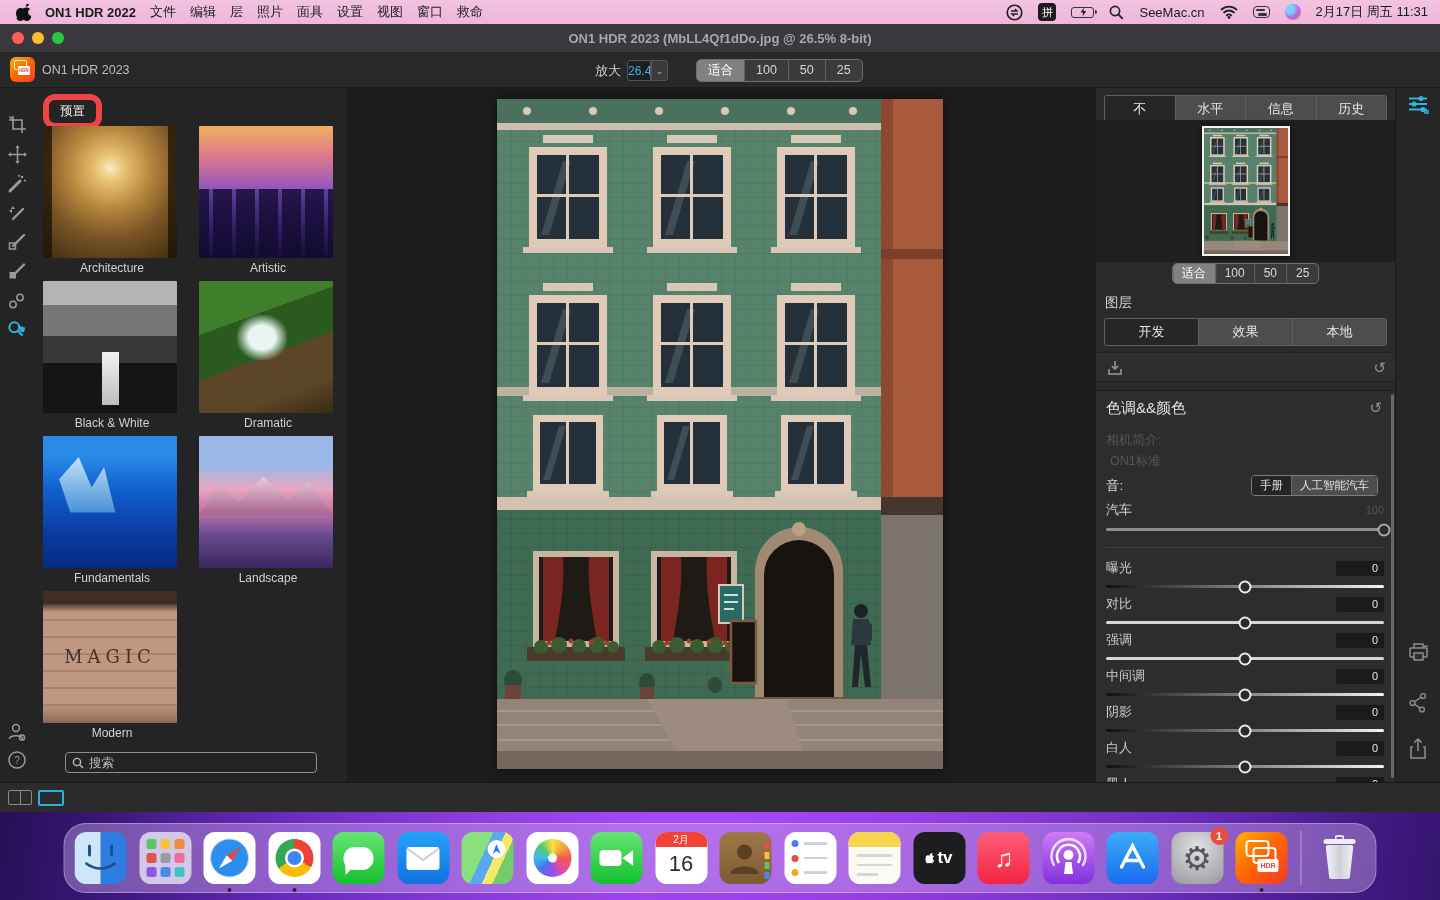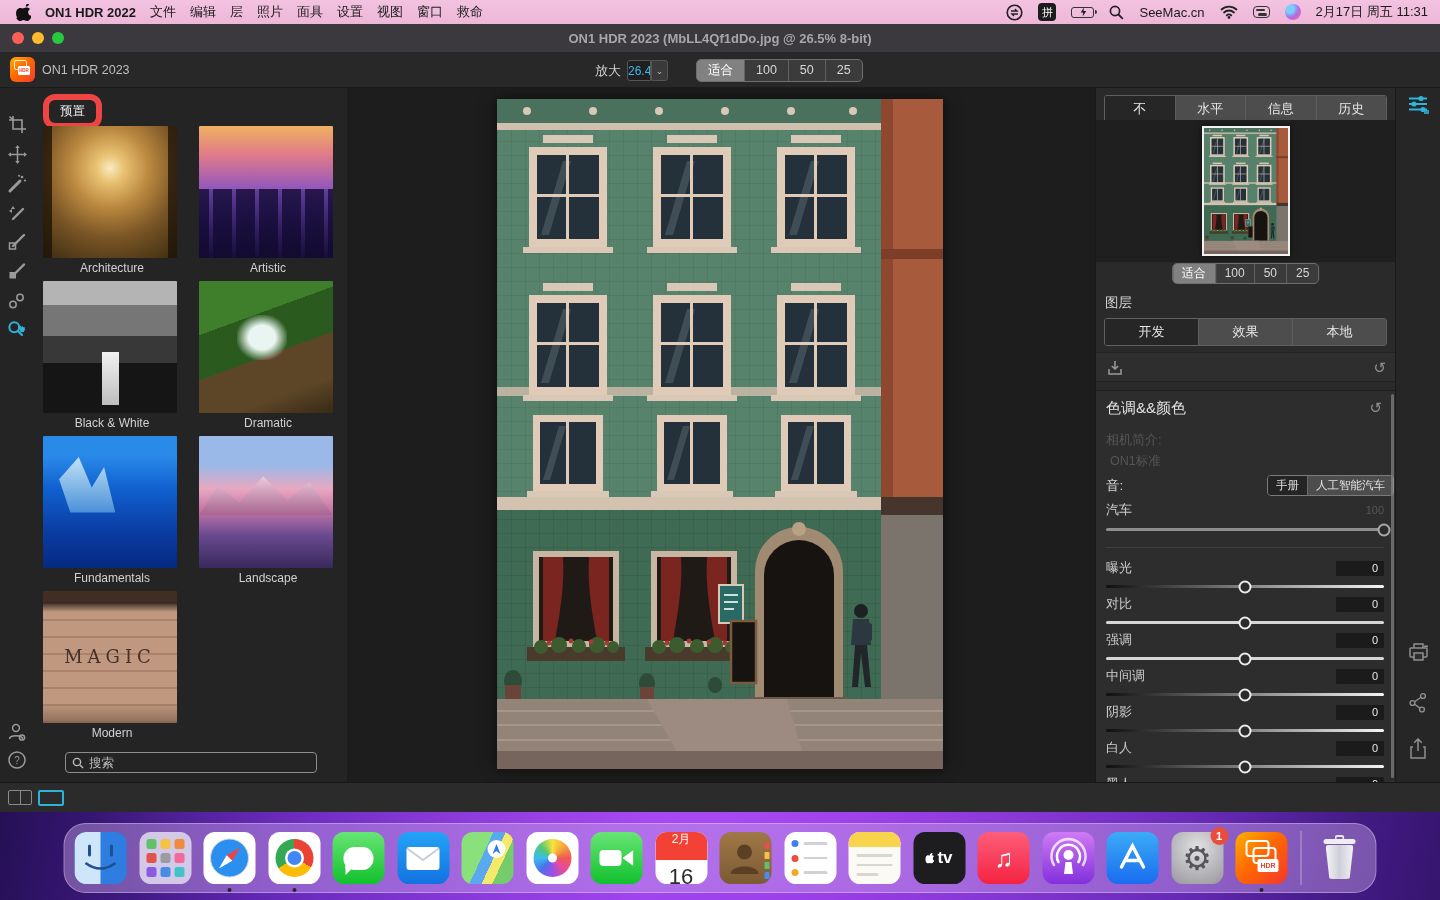--- a/index.html
+++ b/index.html
@@ -166,21 +166,21 @@
   .maps-dot{position:absolute;right:8px;top:8px;width:18px;height:18px;border-radius:50%;background:#fff;display:flex;align-items:center;justify-content:center}
   .dk-photos{background:#fff}
   .flower{width:38px;height:38px;border-radius:50%;
     background:conic-gradient(#f8e23c,#f5a43c,#ef5a52,#e84a9c,#9a50e8,#4a72ea,#3cbcf0,#52c873,#f8e23c);position:relative}
   .flower::after{content:'';position:absolute;left:50%;top:50%;transform:translate(-50%,-50%);width:9px;height:9px;border-radius:50%;background:#fff}
   .dk-ft{background:linear-gradient(180deg,#67e574,#12c02e)}
   .cam{position:relative;width:34px;height:16px}
   .cam i{position:absolute;left:0;top:0;width:22px;height:16px;background:#fff;border-radius:4px}
   .cam b{position:absolute;right:0;top:0;width:11px;height:16px;background:#fff;clip-path:polygon(100% 0,100% 100%,0 50%)}
   .dk-cal{background:#fff}
-  .cal-top{height:28px;background:#f34235;color:#fff;font-size:12px;text-align:center;line-height:15px}
+  .cal-top{height:15px;background:#f34235;color:#fff;font-size:10px;text-align:center;line-height:15px}
   .cal-day{color:#2c2c2e;font-size:22px;text-align:center;line-height:34px}
   .dk-contacts{background:linear-gradient(180deg,#a07848,#7c5a34)}
   .ct-tab{position:absolute;right:2px;width:5px;height:7px;border-radius:1px}
   .dk-rem{background:#fff;padding:8px 7px;display:flex;flex-direction:column;justify-content:space-between}
   .rem-row{display:flex;align-items:center;gap:5px}
   .rem-row i{width:7px;height:7px;border-radius:50%}
   .rem-row b{width:24px;height:2.5px;border-radius:2px;background:#d2d2d6}
   .dk-notes{background:#fbfaf4}
   .notes-top{height:15px;background:#f7d44c}
   .notes-line{margin:7px 8px 0;height:2.5px;background:#d8d6cf;border-radius:2px}
@@ -562,21 +562,21 @@
       </svg>
     <span class="undo-glyph" style="position:absolute;right:10px;top:7px">↺</span>
   </div>
 
   <div class="tone">
     <div class="tone-title">色调&amp;&amp;颜色</div>
     <span class="undo-glyph" style="position:absolute;right:14px;top:9px">↺</span>
     <div class="dim" style="position:absolute;left:10px;top:40px;font-size:13px">相机简介:</div>
     <div class="dim" style="position:absolute;left:14px;top:62px;font-size:12.5px">ON1标准</div>
     <div style="position:absolute;left:10px;top:86px;color:#d2d2d2;font-size:13.5px">音:</div>
-    <div class="tonebtns" style="position:absolute;right:2px;top:84px">
+    <div class="tonebtns" style="position:absolute;right:18px;top:84px">
       <span class="b-on">手册</span>
       <span class="b-off">人工智能汽车</span>
     </div>
 
     <div class="slrow" style="top:110px">
       <div class="slhead">
         <span class="sl-lab dim">汽车</span>
         <span class="dim" style="font-size:11px">100</span>
       </div>
       <div class="sl-track dimtrack" style="top:27px">

